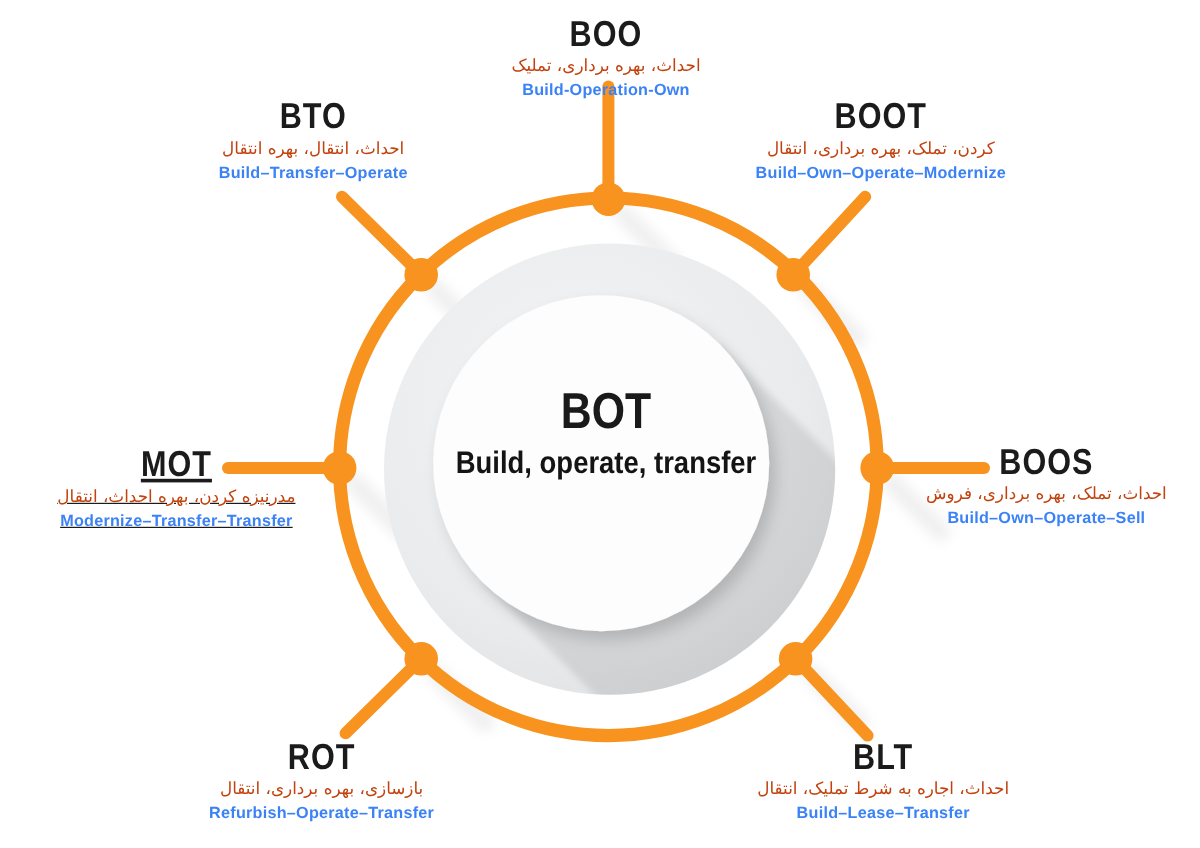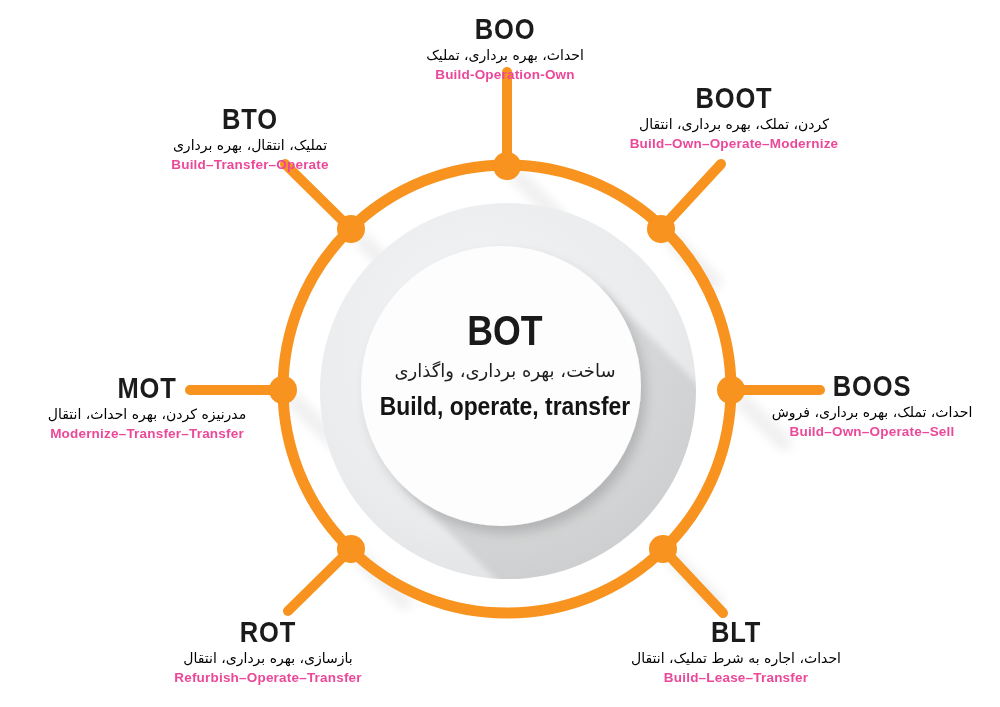--- a/index.html
+++ b/index.html
@@ -18,35 +18,35 @@
   .streak{stroke:rgba(0,0,0,0.06);stroke-width:16;stroke-linecap:round;}
 
   .node-label{position:absolute;width:260px;text-align:center;line-height:1;}
   .node-label .title{
     display:block;font-size:30px;font-weight:700;line-height:31px;
     letter-spacing:1px;transform:scaleX(0.85);transform-origin:50% 50%;
     color:var(--text,#1b1b1b);
   }
   .node-label .fa{
     display:block;font-family:"DejaVu Sans",sans-serif;
-    font-size:14px;line-height:22px;color:#000000;
+    font-size:14px;line-height:22px;color:#c2410c;
   }
   .node-label .en{
     display:block;font-size:13.5px;font-weight:700;line-height:18px;
-    letter-spacing:0.2px;color:#ec4899;
+    letter-spacing:0.2px;color:#3b82f6;
   }
   .pos-boo {left:375px;top:2px;margin-top:11px;}
   .pos-boot{left:604px;top:82px;text-align:center;}
-  .pos-bto {left:120px;top:82px;margin-top:21px;}
+  .pos-bto {left:131px;top:82px;}
   .pos-boos{left:742px;top:370px;}
-  .pos-mot {left:17px; top:372px;}
+  .pos-mot {left:17px; top:372px;text-decoration:underline;}
   .pos-blt {left:606px;top:616px;}
   .pos-rot {left:138px;top:616px;}
 
-  .center-label{position:absolute;left:355px;top:308px;width:300px;text-align:center;}
+  .center-label{position:absolute;left:355px;top:320px;width:300px;text-align:center;}
   .center-label .title{
     display:block;font-size:42px;font-weight:700;line-height:46px;
     transform:scaleX(0.85);transform-origin:50% 50%;color:#1a1a1a;
   }
   .center-label .fa{
     display:block;font-family:"DejaVu Sans",sans-serif;
     font-size:18px;line-height:33px;color:#1e1e1e;
   }
   .center-label .en{
     display:block;font-size:26px;font-weight:700;line-height:38px;
@@ -115,21 +115,20 @@
       <circle class="dot" cx="731" cy="390" r="14"></circle>
       <circle class="dot" cx="663" cy="549" r="14"></circle>
       <circle class="dot" cx="351" cy="549" r="14"></circle>
       <circle class="dot" cx="283" cy="390" r="14"></circle>
       <circle class="dot" cx="351" cy="229" r="14"></circle>
     </g>
   </svg>
 
   <div class="center-label">
     <span class="title">BOT</span>
-    <span class="fa" dir="rtl">ساخت، بهره برداری، واگذاری</span>
     <span class="en">Build, operate, transfer</span>
   </div>
 
   <div class="node-label pos-boo">
     <span class="title">BOO</span>
     <span class="fa" dir="rtl">احداث، بهره برداری، تملیک</span>
     <span class="en">Build-Operation-Own</span>
   </div>
 
   <div class="node-label pos-boot">
@@ -157,17 +156,17 @@
   </div>
 
   <div class="node-label pos-mot">
     <span class="title">MOT</span>
     <span class="fa" dir="rtl">مدرنیزه کردن، بهره احداث، انتقال</span>
     <span class="en">Modernize–Transfer–Transfer</span>
   </div>
 
   <div class="node-label pos-bto">
     <span class="title">BTO</span>
-    <span class="fa" dir="rtl">تملیک، انتقال، بهره برداری</span>
+    <span class="fa" dir="rtl">احداث، انتقال، بهره انتقال</span>
     <span class="en">Build–Transfer–Operate</span>
   </div>
 
 </div>
 
 </body></html>

